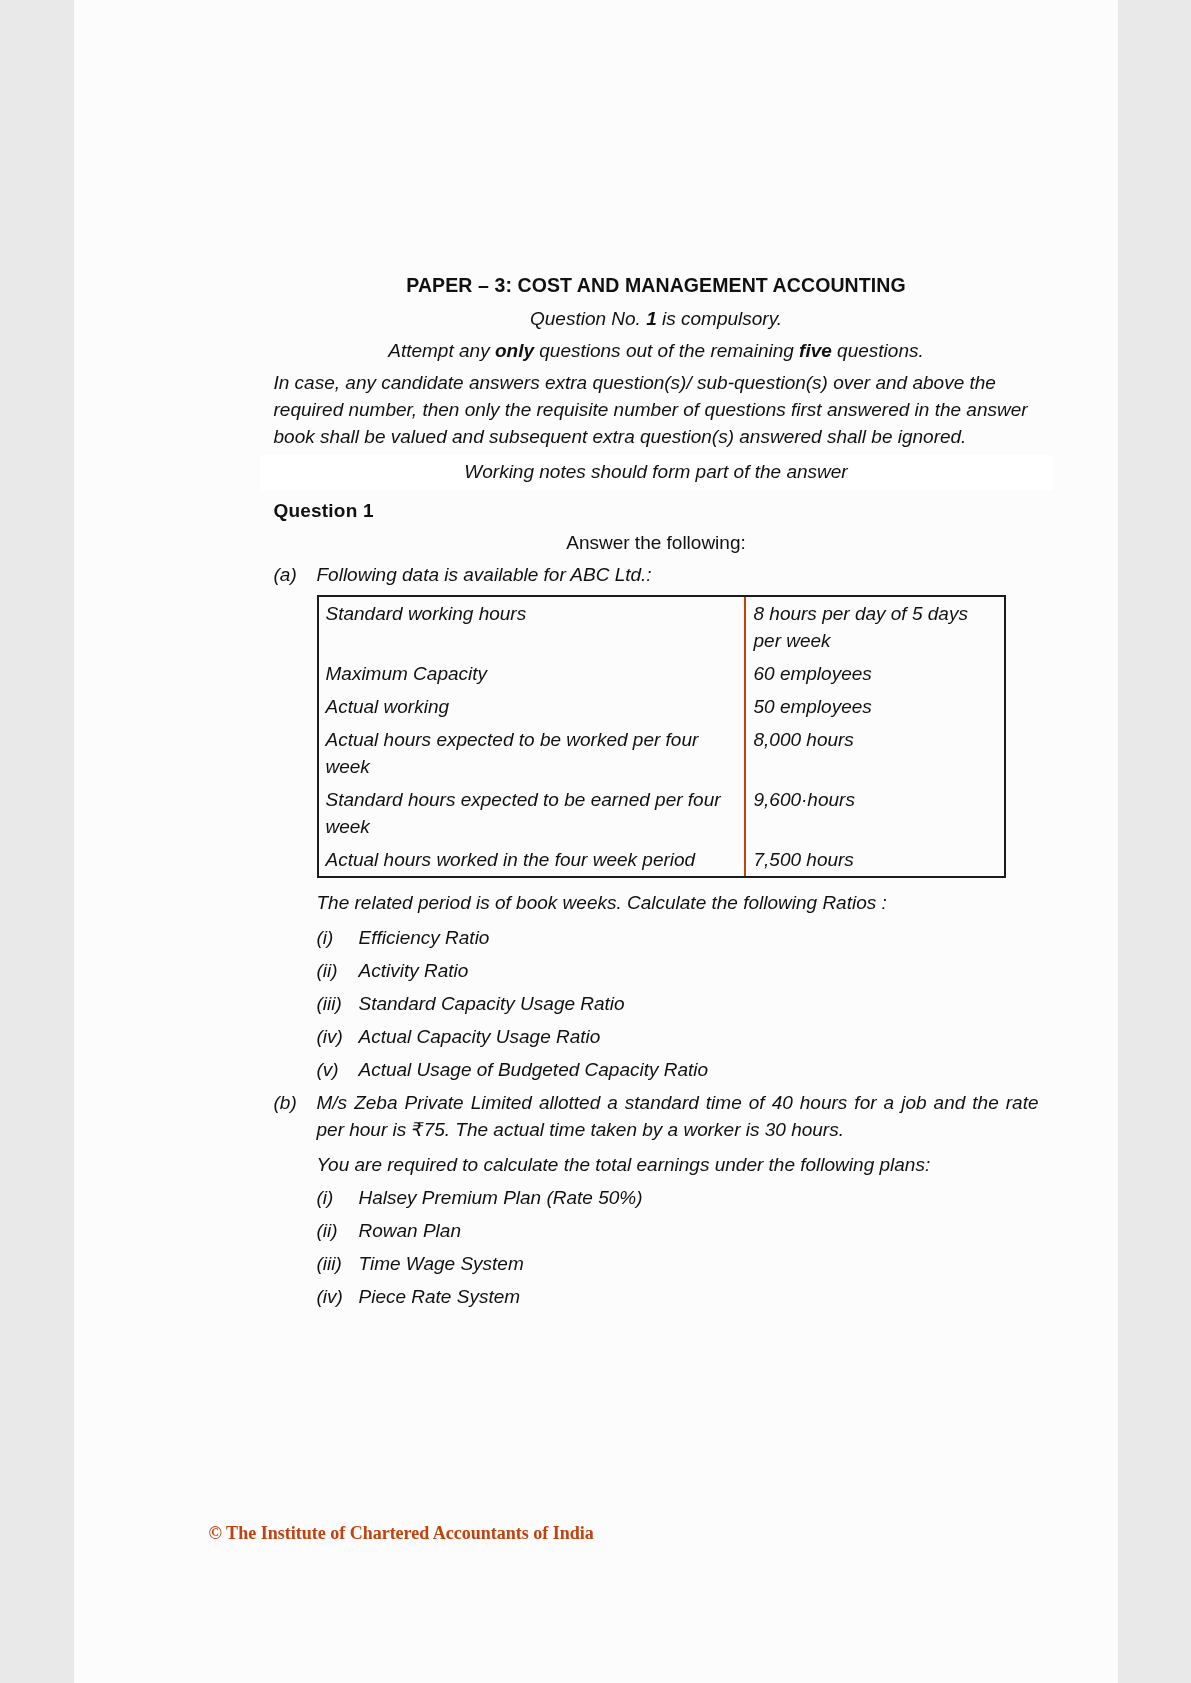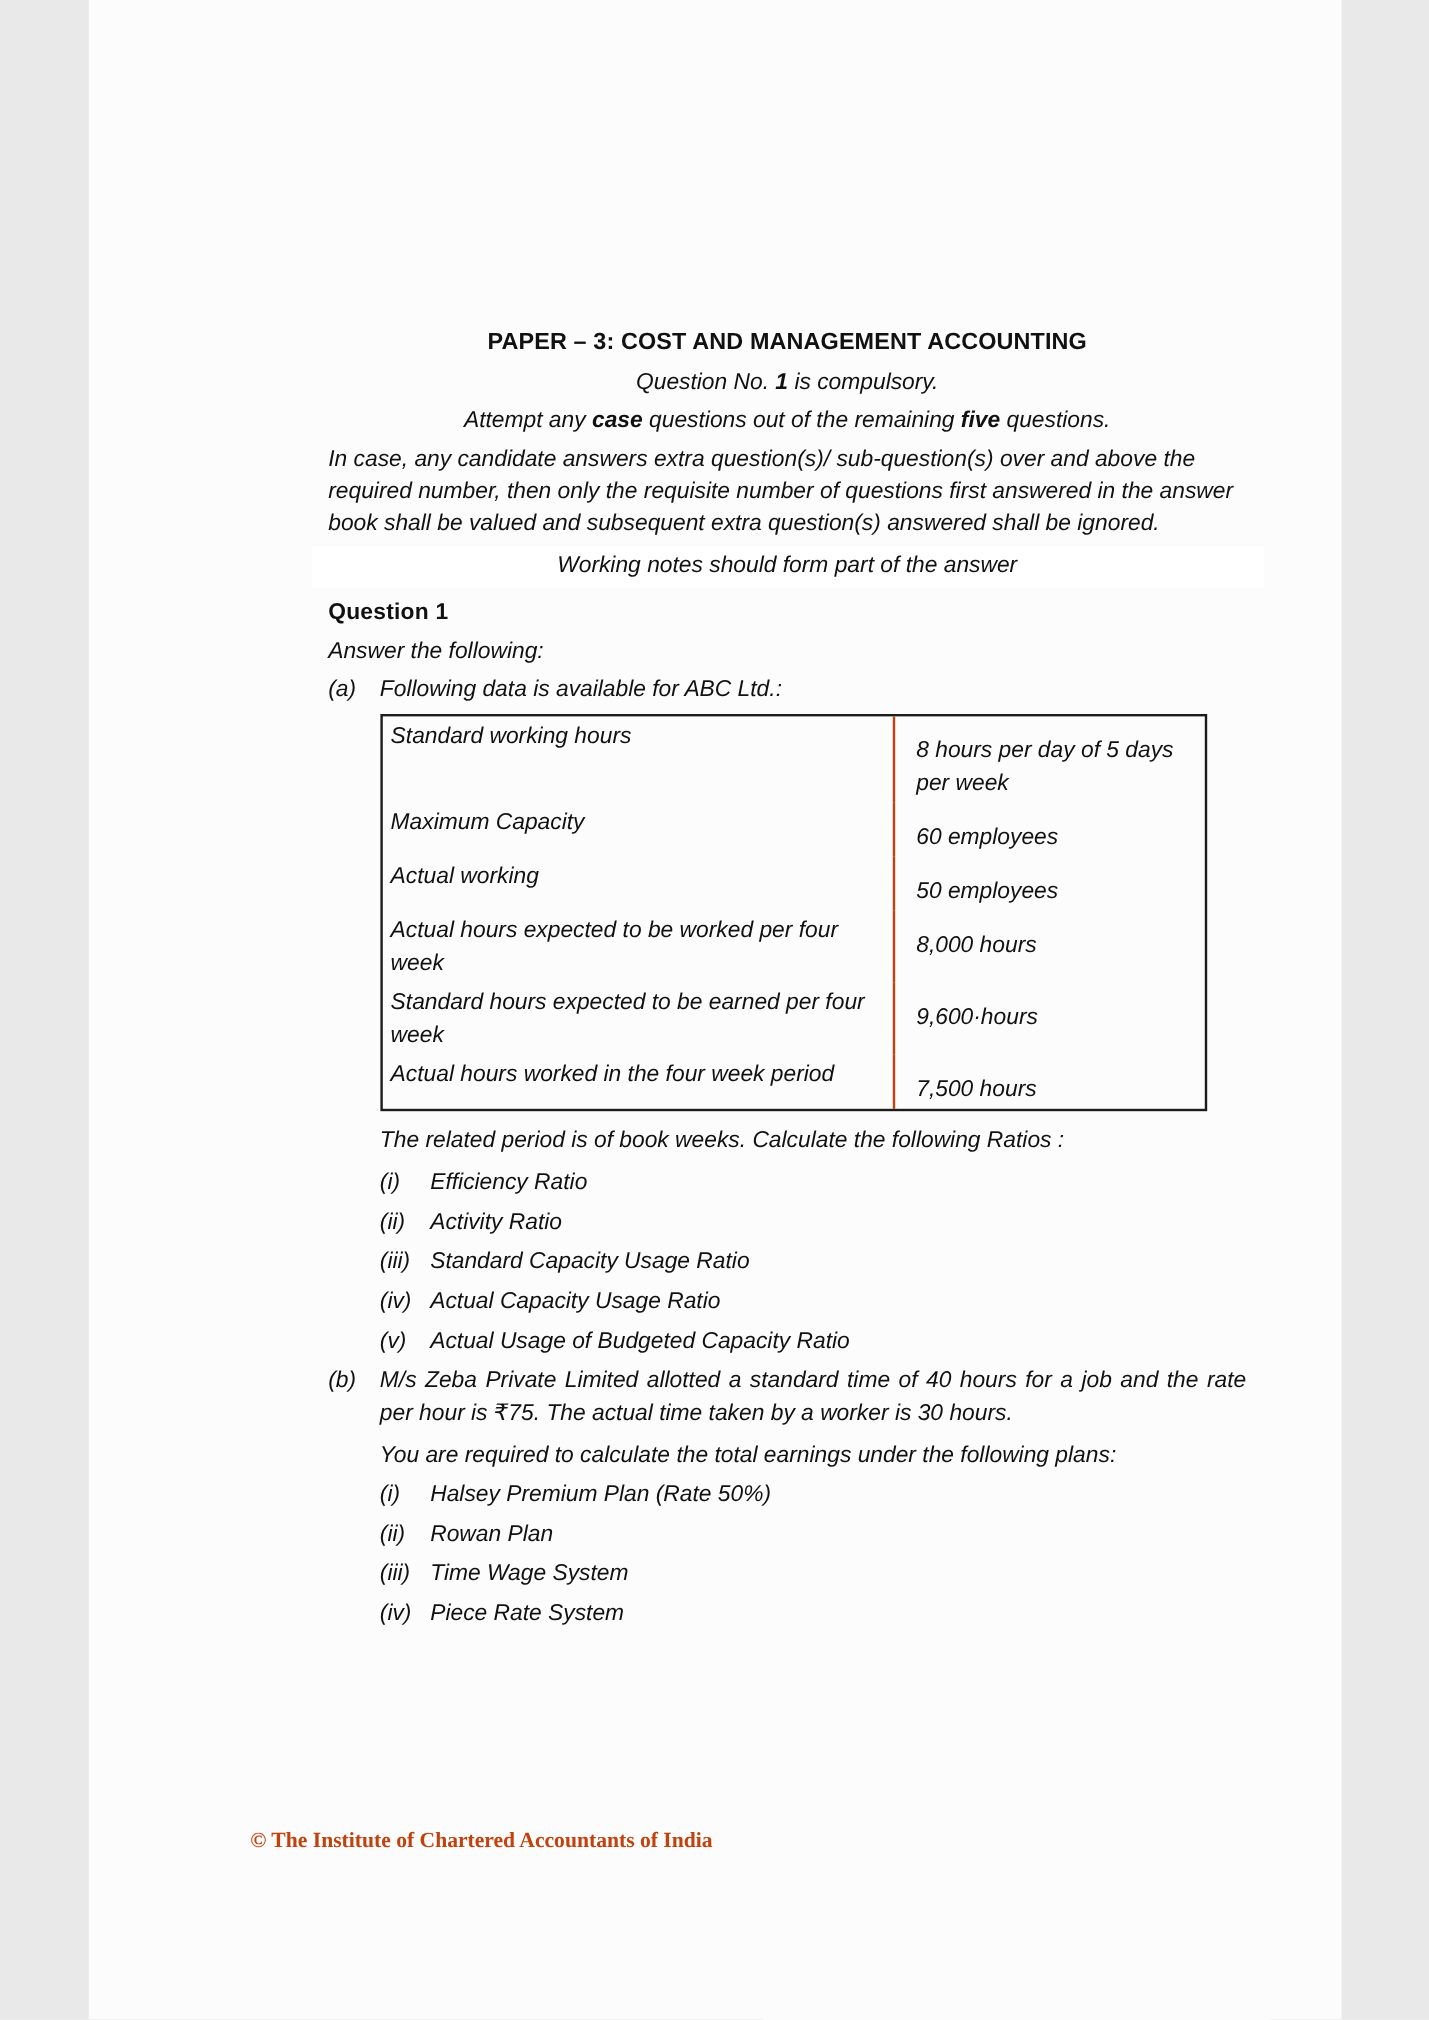--- a/index.html
+++ b/index.html
@@ -45,22 +45,22 @@
     background: #ffffff;
     padding: 4px 0;
     margin: 0 -14px 8px -14px;
   }
   .q-heading {
     font-weight: bold;
     margin-bottom: 6px;
     letter-spacing: 0.2px;
   }
   .q-intro {
-    font-style: italic;
     margin-bottom: 5px;
+    text-align: center;
   }
   .part { display: flex; align-items: flex-start; }
   .part-label {
     flex: 0 0 43px;
     font-style: italic;
   }
   .part-body { flex: 1; min-width: 0; }
   .part-intro { font-style: italic; margin-bottom: 6px; }
   .part-para {
     font-style: italic;
@@ -77,24 +77,23 @@
   .t-row { display: flex; }
   .t-cell-l {
     flex: 0 0 427px;
     padding: 3px 0 3px 7px;
     font-style: italic;
     line-height: 27px;
     border-right: 2px solid #c2410c;
   }
   .t-cell-r {
     flex: 1;
-    padding: 15px 4px 3px 8px;
+    padding: 3px 4px 3px 8px;
     font-style: italic;
     line-height: 27px;
-    margin-left: 10px;
   }
   .calc-text { font-style: italic; margin-bottom: 8px; }
   .item { display: flex; margin-bottom: 6px; font-style: italic; }
   .item-num { flex: 0 0 42px; }
   .item-label { flex: 1; }
 
   .footer {
     position: absolute;
     left: 135px;
     top: 1523px;
@@ -107,21 +106,21 @@
 </head>
 <body>
 
 <div class="page">
   <div class="content">
 
     <div class="title">PAPER – 3: COST AND MANAGEMENT ACCOUNTING</div>
 
     <div class="center-line"><span>Question No. </span><b>1</b><span> is compulsory.</span></div>
 
-    <div class="center-line"><span>Attempt any </span><b>case</b><span> questions out of the remaining </span><b>five</b><span> questions.</span></div>
+    <div class="center-line"><span>Attempt any </span><b>only</b><span> questions out of the remaining </span><b>five</b><span> questions.</span></div>
 
     <div class="note-para">In case, any candidate answers extra question(s)/ sub-question(s) over and above the required number, then only the requisite number of questions first answered in the answer book shall be valued and subsequent extra question(s) answered shall be ignored.</div>
 
     <div class="working-notes">Working notes should form part of the answer</div>
 
     <div class="q-heading">Question 1</div>
 
     <div class="q-intro">Answer the following:</div>
 
     <div class="part">

